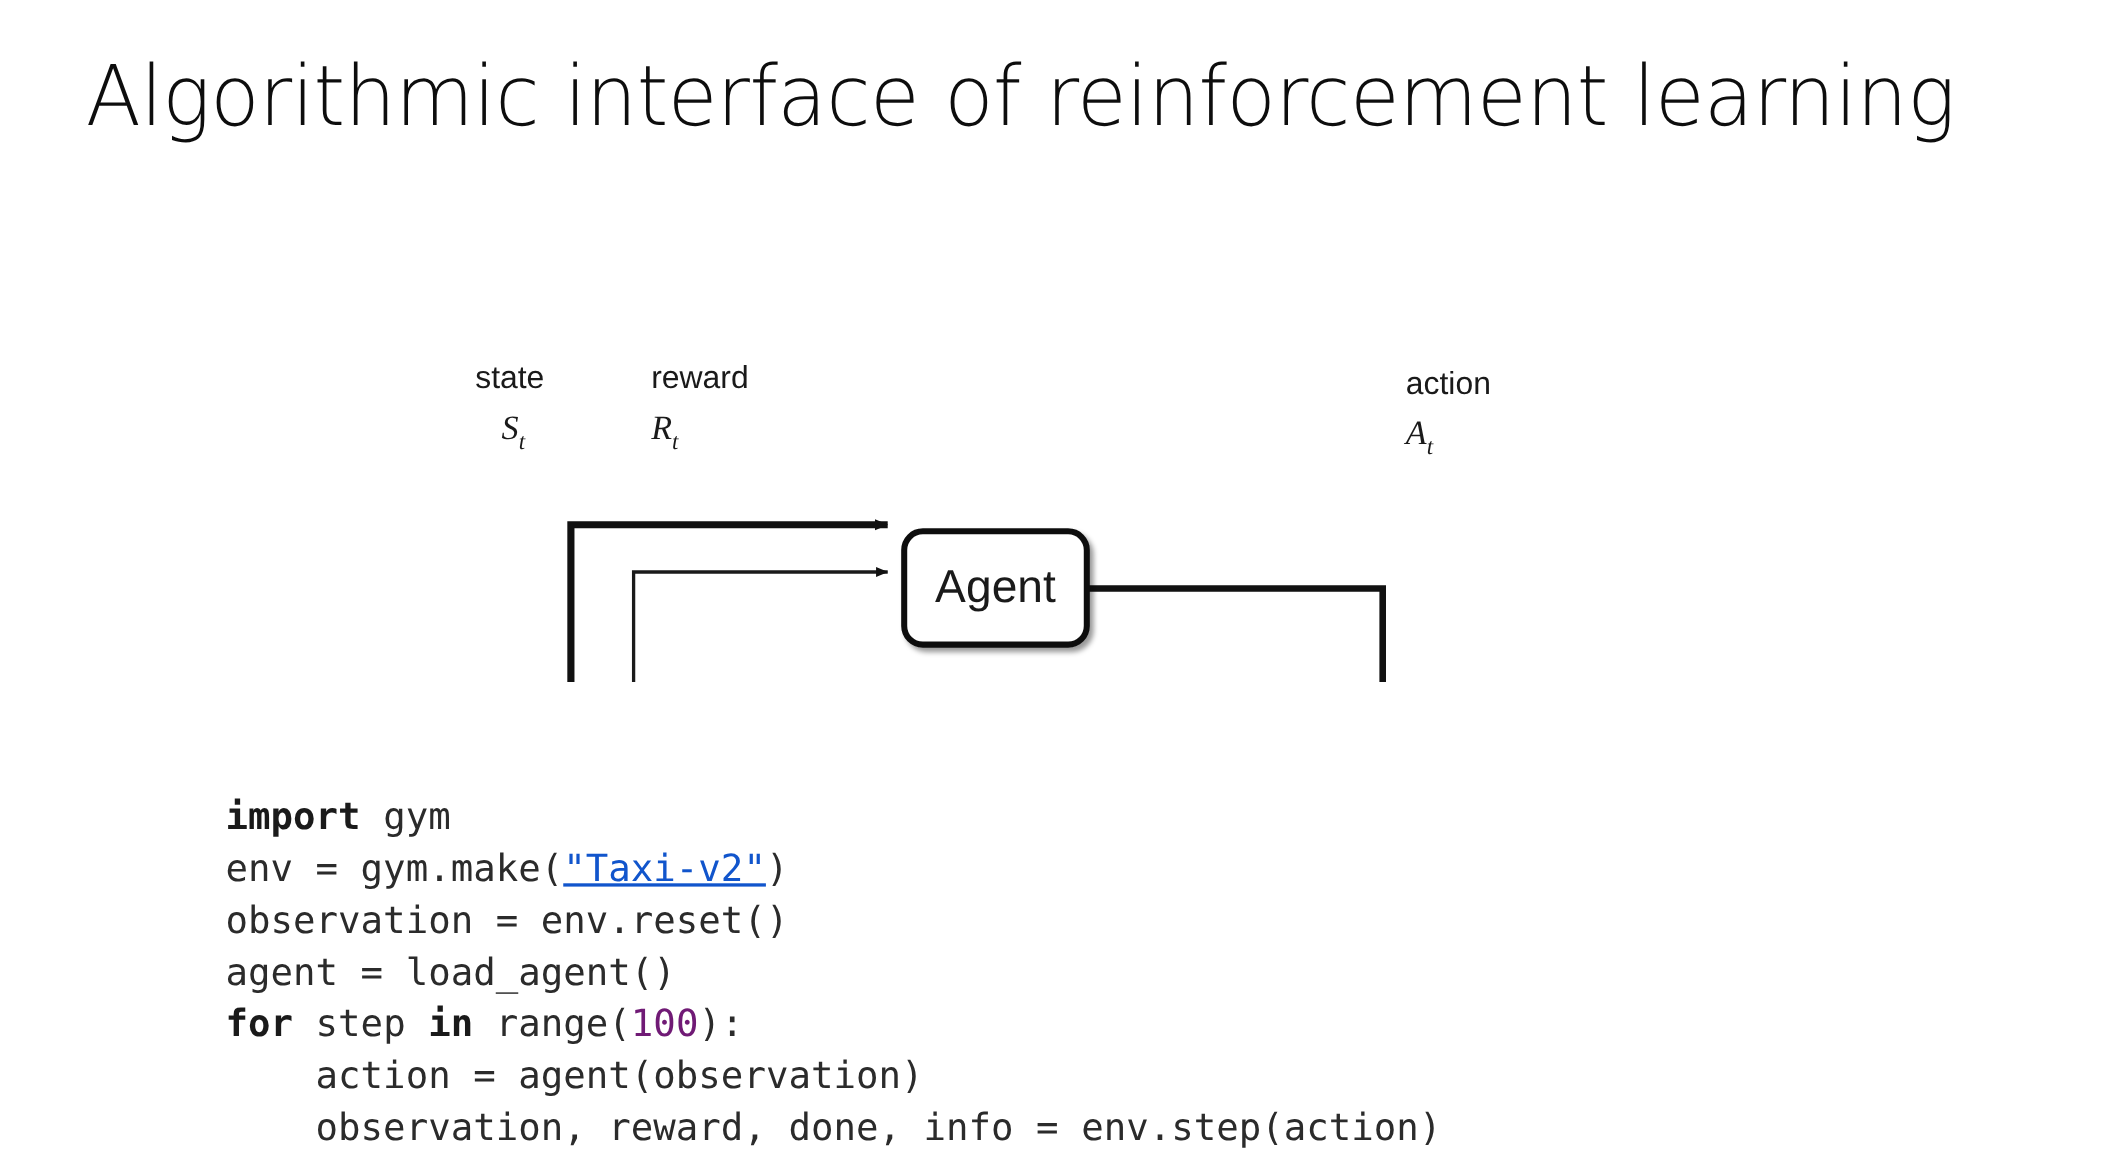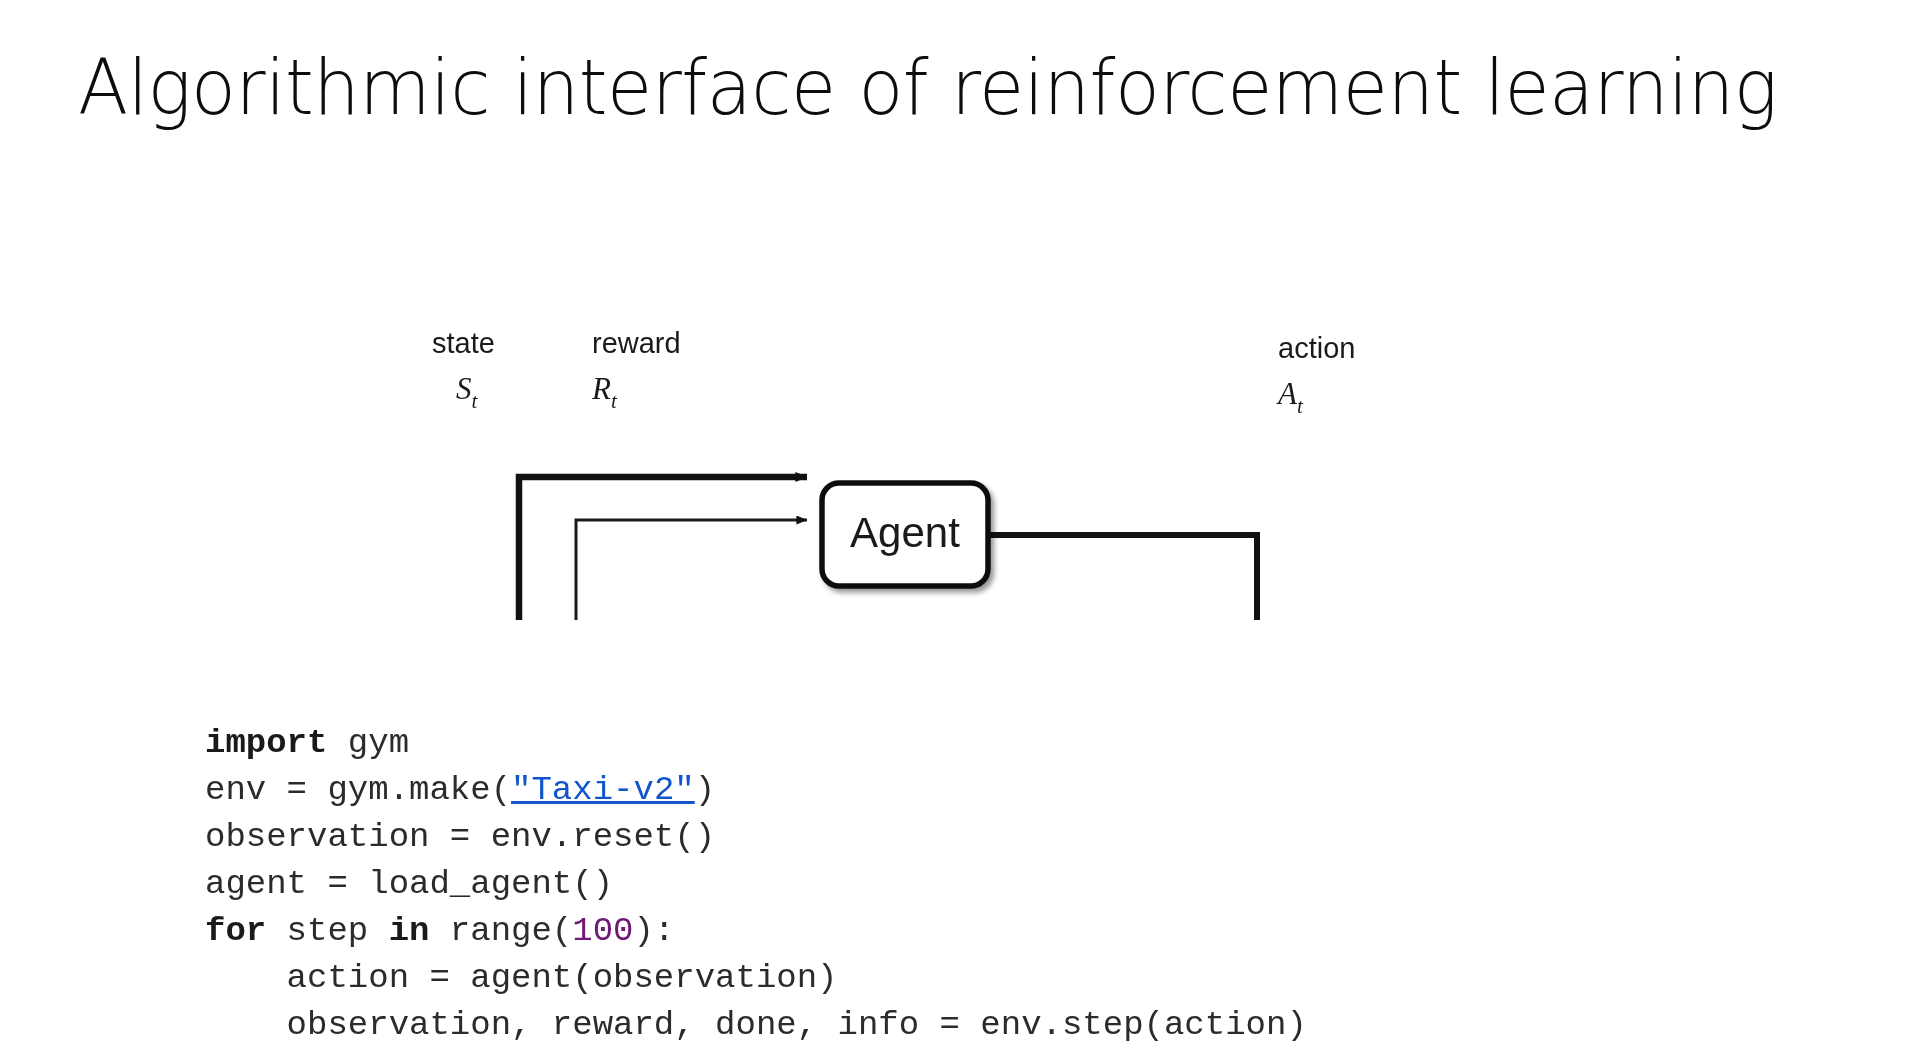--- a/index.html
+++ b/index.html
@@ -66,21 +66,21 @@
     left: 205px;
     top: 686px;
     width: 1500px;
     font-family: "DejaVu Sans Mono", monospace;
     font-size: 34px;
     line-height: 47px;
     color: #2b2b2b;
     white-space: pre;
     letter-spacing: 0px;
   }
-  #code-block .ln { display: block; white-space: pre; font-family: Liberation Mono, monospace; }
+  #code-block .ln { display: block; white-space: pre; }
   #code-block .kw { font-weight: bold; color: #1a1a1a; }
   #code-block .num { color: #701a75; }
   #code-block .lnk {
     color: #1155cc;
     text-decoration: underline;
   }
 </style>
 </head>
 <body>
 

